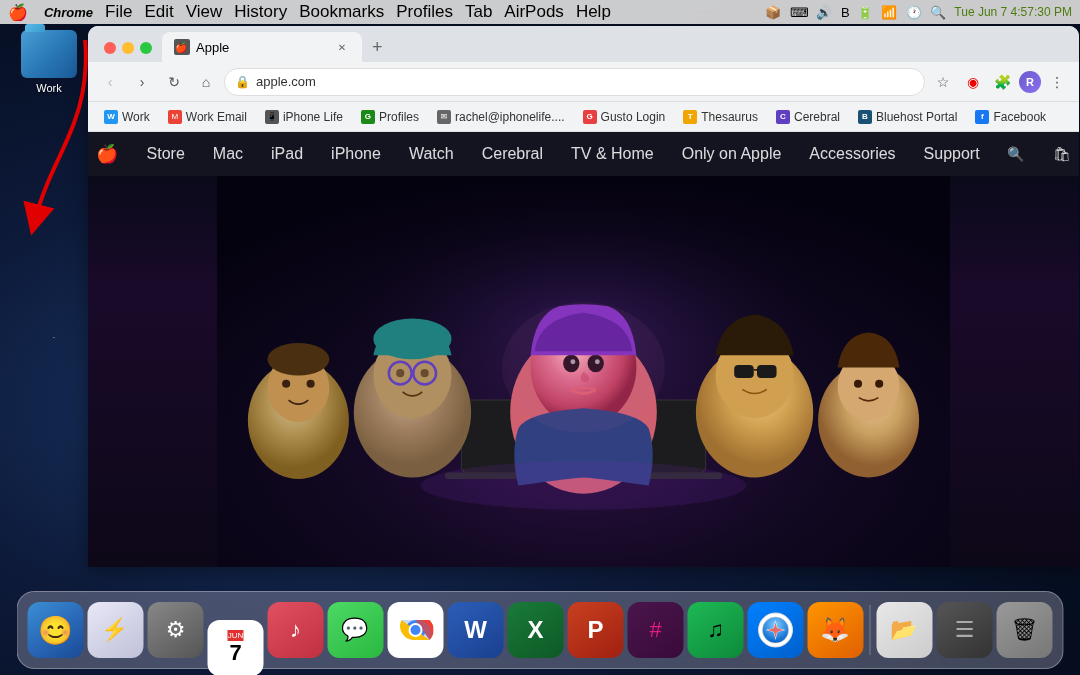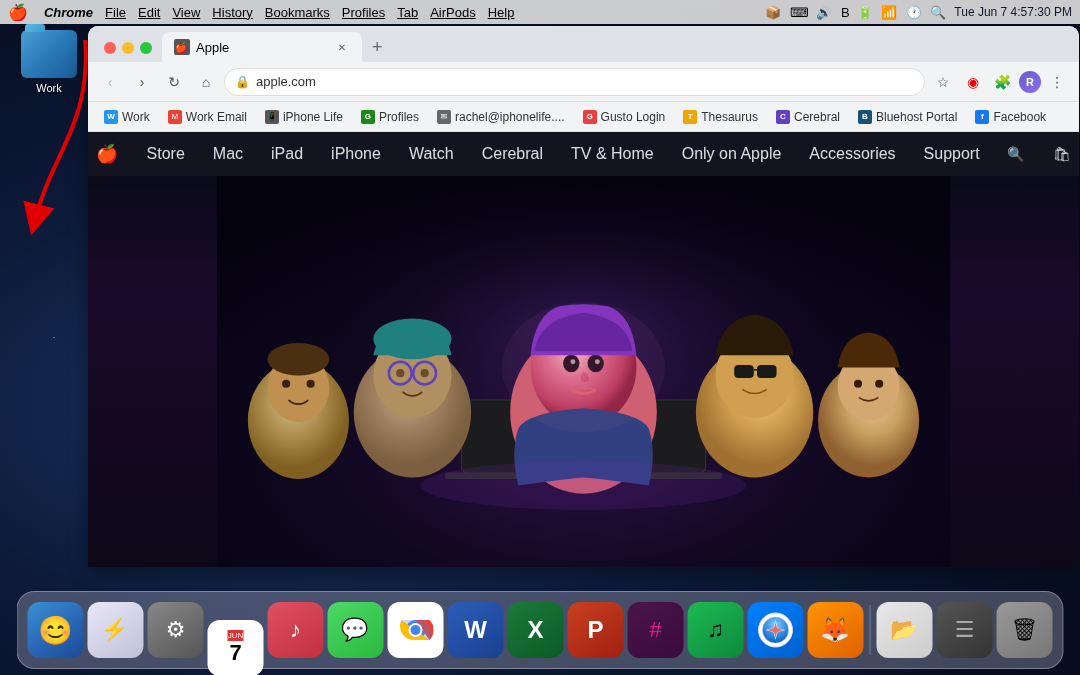--- a/index.html
+++ b/index.html
@@ -85,24 +85,23 @@
       cursor: pointer;
     }
 
     .menu-item.app-name {
       font-weight: 700;
       font-style: italic;
     }
 
     .menu-item-regular {
       font-weight: 400;
-      font-size: 13px;
+      font-size: 17px;
       color: #000;
       cursor: pointer;
-      text-decoration: underline;
     }
 
     
     .desktop-folder {
       position: absolute;
       top: 30px;
       left: 14px;
       display: flex;
       flex-direction: column;
       align-items: center;
@@ -489,21 +488,21 @@
     <div class="menubar-right">
 
       <span class="mb-icon">📦</span>
       <span class="mb-icon">⌨</span>
       <span class="mb-icon">🔊</span>
       <span class="mb-icon">B</span>
       <span class="mb-icon">🔋</span>
       <span class="mb-icon">📶</span>
       <span class="mb-icon">🕐</span>
       <span class="mb-icon">🔍</span>
-      <span style="font-size:12px; color:#0f172a">Tue Jun 7  4:57:30 PM</span>
+      <span style="font-size:12px; color:#4d7c0f">Tue Jun 7  4:57:30 PM</span>
     </div>
   </div>
 
   <div class="desktop-folder">
     <div class="folder-icon"></div>
     <span class="folder-label">Work</span>
   </div>
 
   <svg class="red-arrow" width="100" height="220">
     <defs>

